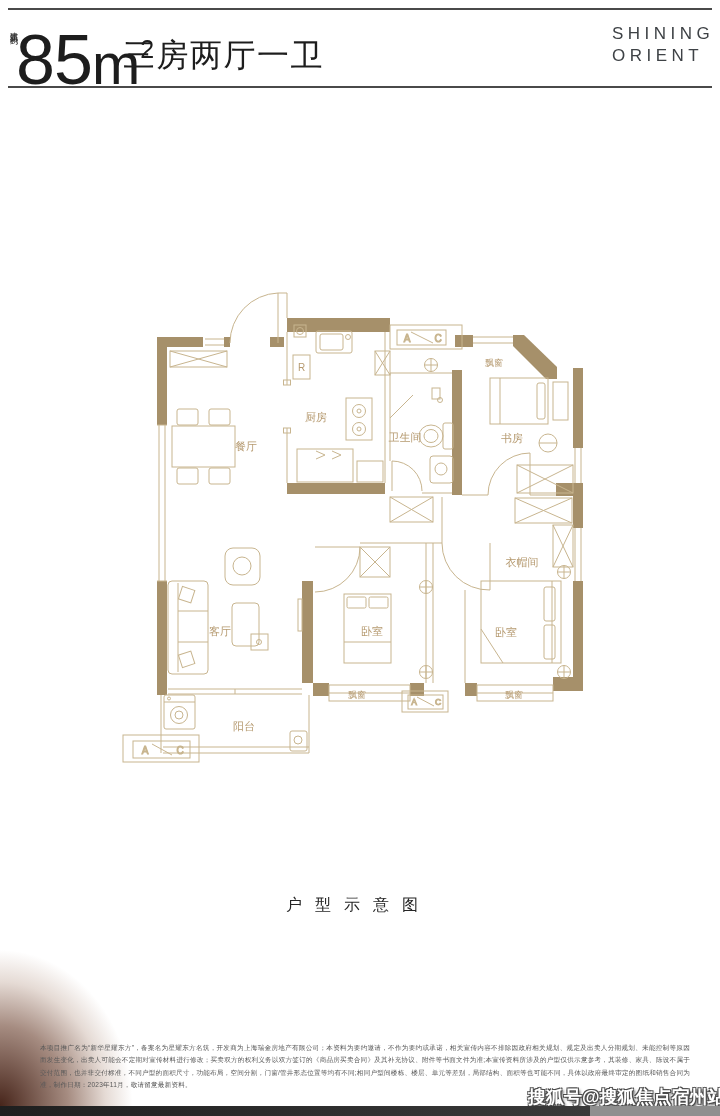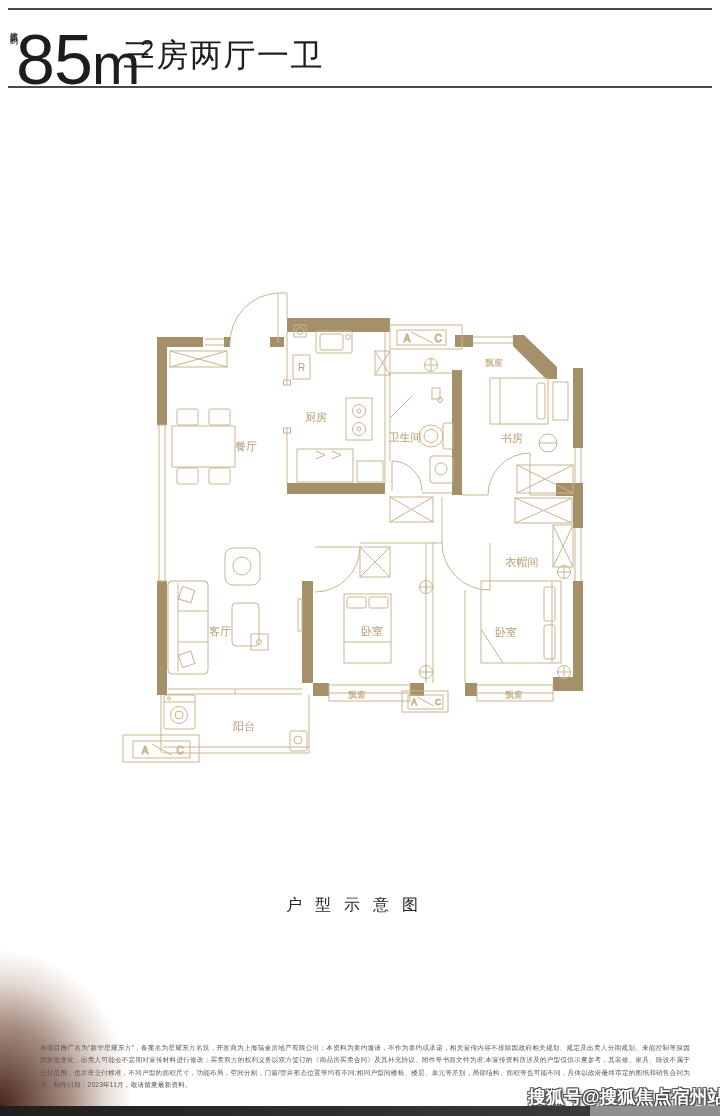--- a/index.html
+++ b/index.html
@@ -49,20 +49,24 @@
 <body>
 
 <div class="page">
 
   <div class="rule r1"></div>
   <div class="rule r2"></div>
 
   <div class="vert-label">建筑面积约</div>
   <div class="bignum"><span>85</span><span class="munit">m</span><span class="sup">2</span></div>
   <div class="htitle">三房两厅一卫</div>
+  <div class="brand">
+    <div>SHINING</div>
+    <div>ORIENT</div>
+  </div>
 
   <svg class="plan" width="480" height="480" viewBox="0 0 480 480">
 
     <g>
       <rect class="w" x="37" y="52" width="46" height="10"></rect>
       <rect class="w" x="37" y="52" width="10" height="88"></rect>
       <rect class="w" x="104" y="52" width="6" height="10"></rect>
       <rect class="w" x="150" y="52" width="14" height="10"></rect>
       <rect class="w" x="37" y="296" width="10" height="114"></rect>
       <rect class="w" x="167" y="33" width="103" height="14"></rect>

